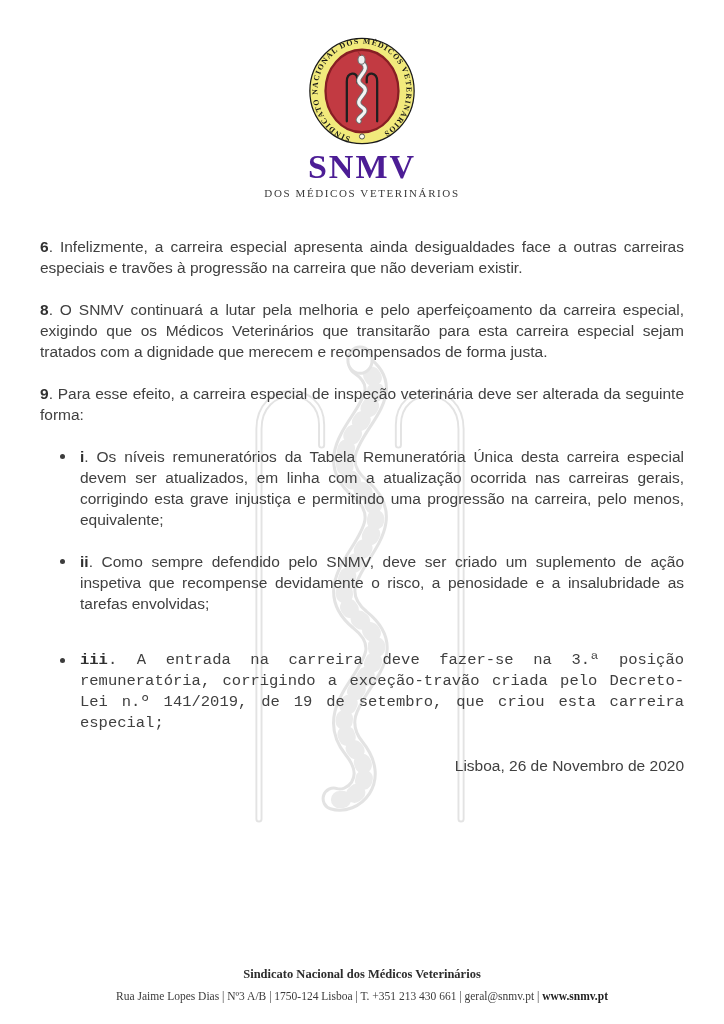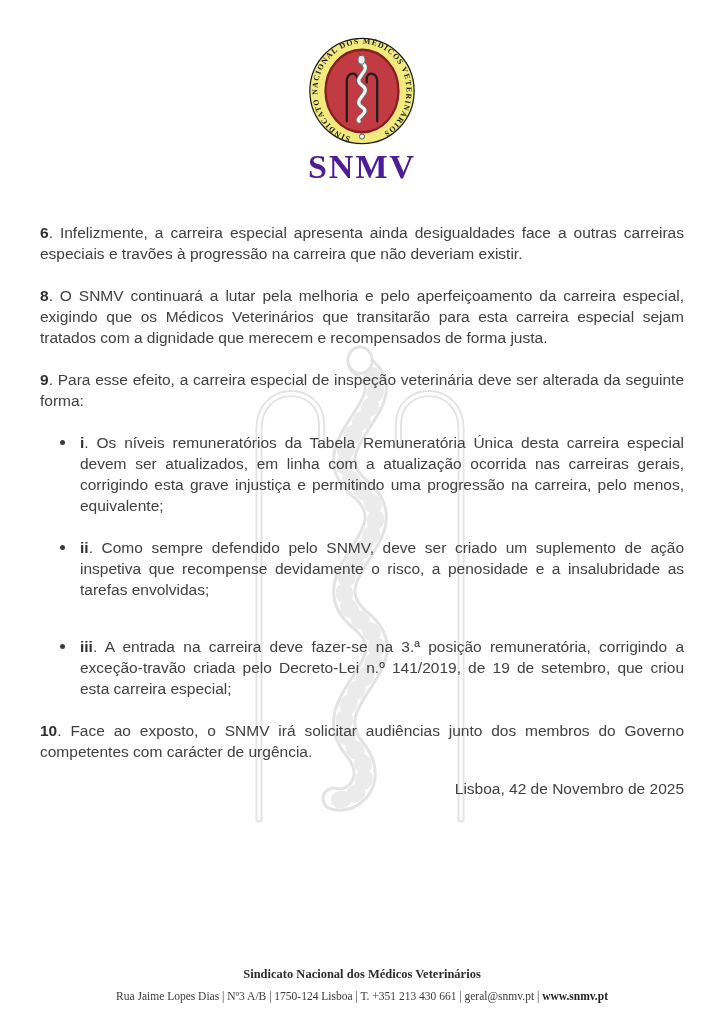--- a/index.html
+++ b/index.html
@@ -43,21 +43,21 @@
 
   ul.bullets { list-style: none; margin: 0 0 0 18px; }
   li.bullet {
     position: relative; padding-left: 22px;
     text-align: justify; margin-bottom: 21px;
   }
   li.bullet::before {
     content: ""; position: absolute; left: 2px; top: 8px;
     width: 5px; height: 5px; border-radius: 50%; background: #3c3c3c;
   }
-  li.gap-extra { margin-top: 36px; }
+  li.gap-extra { margin-top: 36px; font-family: Liberation Mono, monospace; }
 
   .closing { text-align: justify; margin-top: 21px; }
   .date-line { text-align: right; margin-top: 16px; font-size: 15.5px; }
 
   
   .footer {
     position: absolute; left: 0; right: 0; bottom: 20px;
     text-align: center; z-index: 1;
     font-family: "Liberation Serif", serif; color: #2d2d2d;
   }
@@ -105,40 +105,40 @@
 
         <g fill="none" stroke-linecap="round">
           <path d="M60,28 C72,37 48,44 60,52 C72,60 48,67 60,75 C70,81 52,86 57,90" stroke="#6e6e6e" stroke-width="5.4"></path>
           <path d="M60,28 C72,37 48,44 60,52 C72,60 48,67 60,75 C70,81 52,86 57,90" stroke="#f4f4f4" stroke-width="3.4"></path>
         </g>
         <ellipse cx="59.5" cy="25" rx="3.8" ry="4.8" fill="#efefef" stroke="#6e6e6e" stroke-width="1.2"></ellipse>
         <path d="M58.5,20.5 l-2.4,-3.4" stroke="#a43030" stroke-width="1.2" fill="none" stroke-linecap="round"></path>
         <circle cx="60" cy="106" r="2.7" fill="#fdfcee" stroke="#3c3c3c" stroke-width="0.9"></circle>
       </svg>
       <div class="logo-acronym">SNMV</div>
+      <div class="logo-subtitle">DOS MÉDICOS VETERINÁRIOS</div>
     </div>
 
     <div class="doc-body">
 
       <p class="para"><strong>6</strong><span>. Infelizmente, a carreira especial apresenta ainda desigualdades face a outras carreiras especiais e travões à progressão na carreira que não deveriam existir.</span></p>
 
 
       <p class="para"><strong>8</strong><span>. O SNMV continuará a lutar pela melhoria e pelo aperfeiçoamento da carreira especial, exigindo que os Médicos Veterinários que transitarão para esta carreira especial sejam tratados com a dignidade que merecem e recompensados de forma justa.</span></p>
 
       <p class="para"><strong>9</strong><span>. Para esse efeito, a carreira especial de inspeção veterinária deve ser alterada da seguinte forma:</span></p>
 
       <ul class="bullets">
         <li class="bullet"><strong>i</strong><span>. Os níveis remuneratórios da Tabela Remuneratória Única desta carreira especial devem ser atualizados, em linha com a atualização ocorrida nas carreiras gerais, corrigindo esta grave injustiça e permitindo uma progressão na carreira, pelo menos, equivalente;</span></li>
         <li class="bullet"><strong>ii</strong><span>. Como sempre defendido pelo SNMV, deve ser criado um suplemento de ação inspetiva que recompense devidamente o risco, a penosidade e a insalubridade as tarefas envolvidas;</span></li>
         <li class="bullet gap-extra"><strong>iii</strong><span>. A entrada na carreira deve fazer-se na 3.ª posição remuneratória, corrigindo a exceção-travão criada pelo Decreto-Lei n.º 141/2019, de 19 de setembro, que criou esta carreira especial;</span></li>
       </ul>
 
-      <p class="closing"><strong>10</strong><span>. Face ao exposto, o SNMV irá solicitar audiências junto dos membros do Governo competentes com carácter de urgência.</span></p>
 
-      <p class="date-line">Lisboa, 42 de Novembro de 2025</p>
+      <p class="date-line">Lisboa, 26 de Novembro de 2020</p>
     </div>
   </div>
 
   <div class="footer">
     <div class="footer-org">Sindicato Nacional dos Médicos Veterinários</div>
     <div class="footer-address"><span>Rua Jaime Lopes Dias  |  Nº3 A/B | 1750-124 Lisboa  |  T. +351 213 430 661 |  geral@snmv.pt  |  </span><span class="site">www.snmv.pt</span></div>
   </div>
 
 </div>
 

